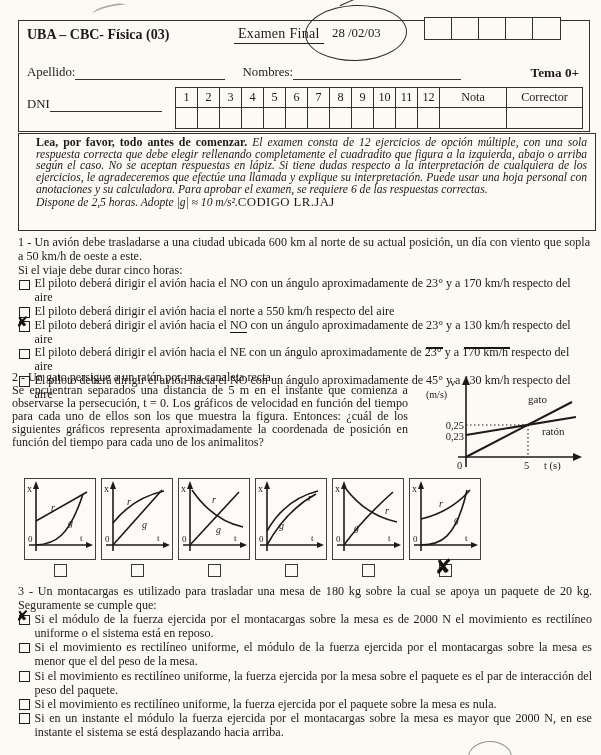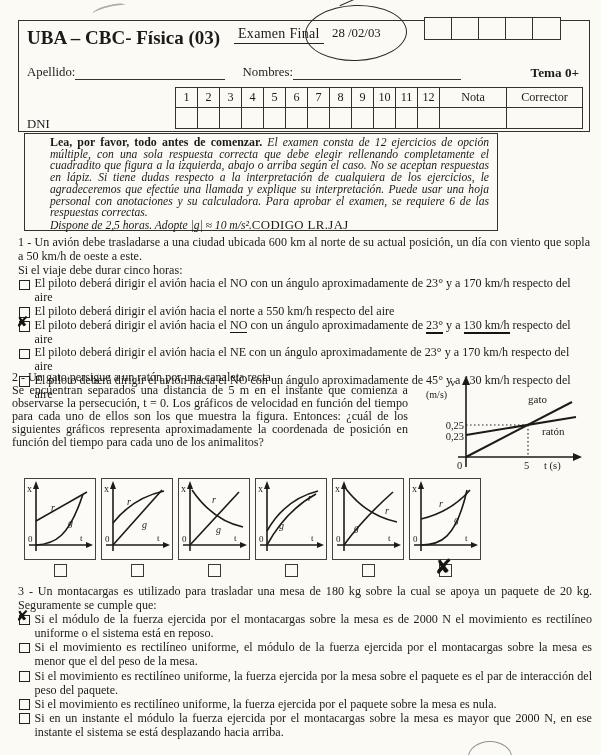--- a/index.html
+++ b/index.html
@@ -8,61 +8,61 @@
   .abs{position:absolute;}
 
   
   .scan-tl{position:absolute;left:92px;top:5px;width:34px;height:8px;border-top:2px solid rgba(80,78,74,.45);
            border-radius:60% 40% 0 0;transform:rotate(-12deg);}
   .scan-br{position:absolute;left:468px;top:741px;width:42px;height:30px;border:1.6px solid rgba(60,58,54,.55);
            border-radius:50%;}
 
   
   .hbox{left:18px;top:20px;width:570px;height:110px;border:1.7px solid #35322e;}
-  .course{left:8px;top:6px;font-weight:bold;font-size:19px;}
+  .course{left:8px;top:6px;font-weight:bold;font-size:14px;}
   .etitle{left:215px;top:5px;font-weight:normal;font-size:14px;border-bottom:1.7px solid #24221f;
           padding:0 4px 1px 4px;letter-spacing:.3px;}
   .dcircle{left:286px;top:-16px;width:100px;height:54px;border:1.7px solid #2b2926;border-radius:50%;
            transform:rotate(-2deg);display:flex;align-items:center;justify-content:center;}
   .dcircle::before{content:"";position:absolute;top:-5px;left:34px;width:20px;border-top:1.7px solid #2b2926;
            transform:rotate(-22deg);}
   .ddate{font-size:12.8px;transform:rotate(2deg);}
   .cboxes{left:424px;top:17px;width:137px;height:23px;display:flex;z-index:3;}
   .cbcell{flex:1;border:1.5px solid #35322e;margin-left:-1.5px;background:#fbfaf5;}
   .cbcell:first-child{margin-left:0;}
   .row2{left:8px;top:44px;width:554px;font-size:12.8px;}
   .fline{display:inline-block;border-bottom:1.1px solid #35322e;height:13px;vertical-align:bottom;}
   .tema{position:absolute;right:2px;top:0;font-weight:bold;font-size:13.2px;}
-  .dni{left:8px;top:76px;font-size:12.8px;margin-top:20px;}
+  .dni{left:8px;top:76px;font-size:12.8px;}
   .gtable{left:156px;top:66px;border:1.4px solid #35322e;display:grid;
           grid-template-columns:repeat(12,22px) 67px 75px;grid-auto-rows:20px;}
   .gcell{border-right:1px solid #35322e;border-bottom:1px solid #35322e;display:flex;
          align-items:center;justify-content:center;font-size:12.2px;}
   .gcell:nth-child(14n){border-right:none;}
   .gcell.blank{border-bottom:none;}
 
   
-  .ibox{left:24px;top:133px;width:474px;height:98px;border:1.7px solid #35322e;padding:3px 8px 0 25px;
+  .ibox{left:18px;top:133px;width:578px;height:98px;border:1.7px solid #35322e;padding:3px 8px 0 17px;
         box-sizing:border-box;font-size:11.6px;line-height:11.7px;text-align:justify;}
   .ilead{font-weight:bold;font-style:normal;font-size:11.9px;}
   .ibody{font-style:italic;}
   .ifoot{display:flex;margin-top:1px;}
   .itime{font-style:italic;}
   .icod{font-size:12.8px;letter-spacing:.4px;}
 
   
   .qtext{text-align:justify;}
   .opt{display:flex;align-items:flex-start;justify-content:flex-end;}
   .cbx{position:relative;flex:0 0 auto;width:8.5px;height:8.5px;border:1.3px solid #24221f;
        margin:2.5px 5px 0 1px;}
   .mark{position:absolute;left:-4px;top:-7px;font-family:"DejaVu Sans",sans-serif;font-weight:bold;
         font-size:15px;color:#16140f;line-height:1;}
   .otext{flex:1;}
   .u1{border-bottom:1.2px solid #16140f;}
-  .u2{border-bottom:2px solid #16140f;padding-bottom:0;}
+  .u2{border-bottom:2px solid #16140f;padding-bottom:15px;}
 
   
   .q1{left:18px;top:236px;width:572px;font-size:12.1px;line-height:13.8px;}
   
   .q2{left:12px;top:371px;width:572px;font-size:12.1px;line-height:13.0px;}
   .q2text{width:396px;}
   .fig{position:absolute;left:400px;top:2px;width:178px;height:100px;}
   svg text{font-family:"Liberation Serif",serif;fill:#1d1b19;}
   .gopts{left:24px;top:478px;display:flex;gap:5px;}
   .gbox{width:72px;height:82px;border:1.5px solid #45423d;background:#fcfbf7;box-sizing:border-box;}

